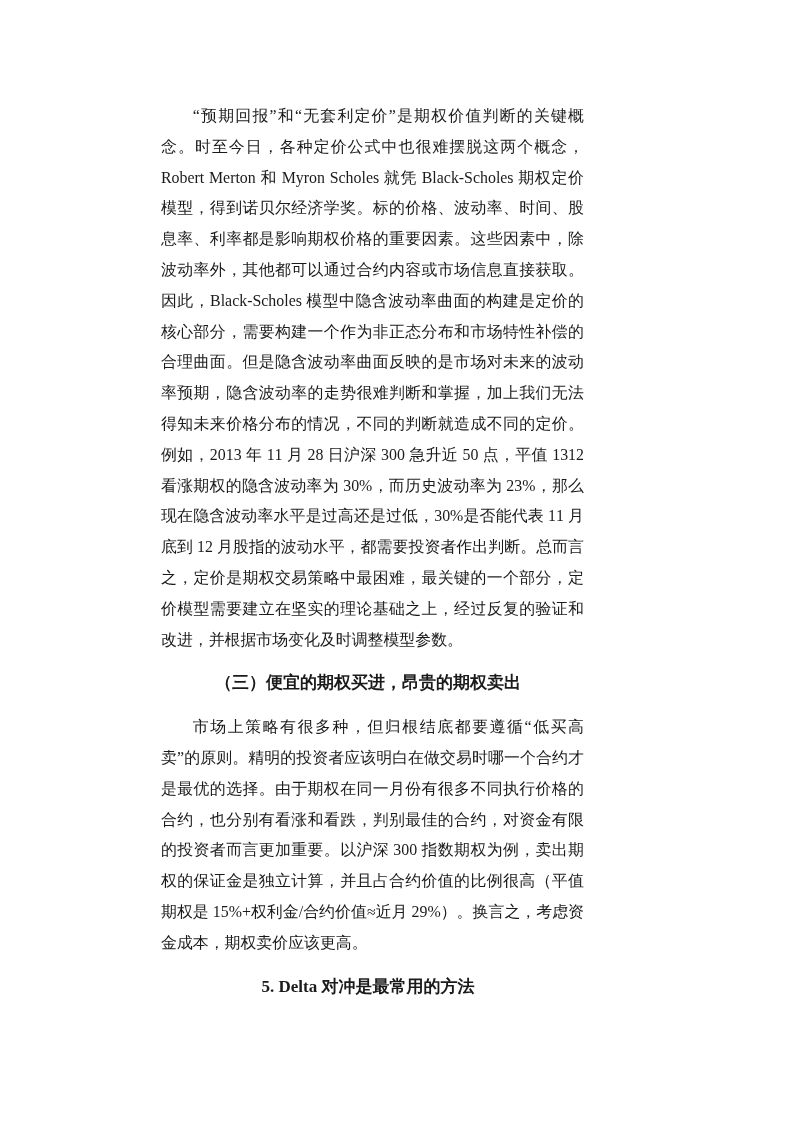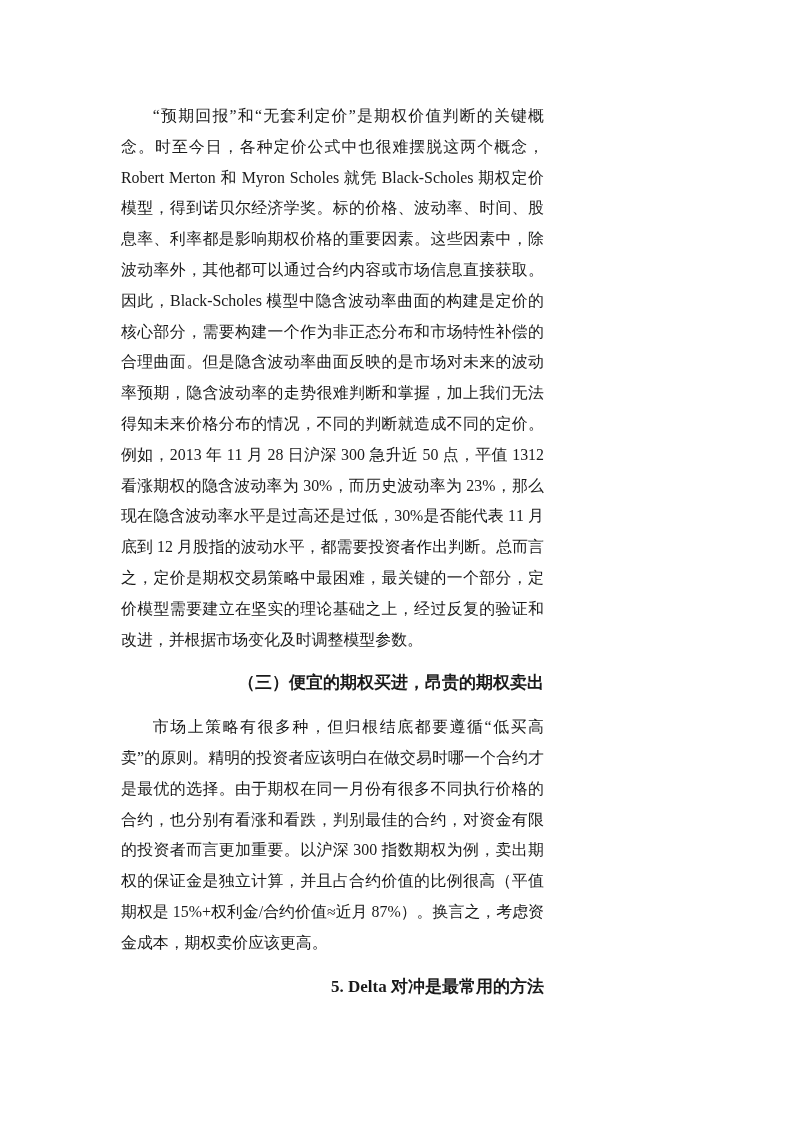--- a/index.html
+++ b/index.html
@@ -14,46 +14,47 @@
     color: #1a1a1a;
     overflow: hidden;
   }
   .page {
     box-sizing: border-box;
     width: 664px;
     height: 1131px;
     padding: 101px 120px 30px 121px;
     background: #ffffff;
     overflow: hidden;
+    margin-left: 40px;
   }
   .body-para {
     margin: 0 0 13px 0;
     font-size: 15.9px;
     line-height: 30.8px;
     text-align: justify;
     text-justify: inter-character;
     text-indent: 2em;
     font-kerning: none;
   }
   .heading {
     margin: 0 0 13px -9px;
     font-size: 17px;
     line-height: 30.8px;
     font-weight: bold;
-    text-align: right;
+    text-align: center;
   }
 </style>
 </head>
 <body>
 
 <div class="page">
 
   <p class="body-para">“预期回报”和“无套利定价”是期权价值判断的关键概念。时至今日，各种定价公式中也很难摆脱这两个概念， Robert Merton 和 Myron Scholes 就凭 Black-Scholes 期权定价模型，得到诺贝尔经济学奖。标的价格、波动率、时间、股息率、利率都是影响期权价格的重要因素。这些因素中，除波动率外，其他都可以通过合约内容或市场信息直接获取。因此，Black-Scholes 模型中隐含波动率曲面的构建是定价的核心部分，需要构建一个作为非正态分布和市场特性补偿的合理曲面。但是隐含波动率曲面反映的是市场对未来的波动率预期，隐含波动率的走势很难判断和掌握，加上我们无法得知未来价格分布的情况，不同的判断就造成不同的定价。例如，2013 年 11 月 28 日沪深 300 急升近 50 点，平值 1312 看涨期权的隐含波动率为 30%，而历史波动率为 23%，那么现在隐含波动率水平是过高还是过低，30%是否能代表 11 月底到 12 月股指的波动水平，都需要投资者作出判断。总而言之，定价是期权交易策略中最困难，最关键的一个部分，定价模型需要建立在坚实的理论基础之上，经过反复的验证和改进，并根据市场变化及时调整模型参数。</p>
 
   <h2 class="heading">（三）便宜的期权买进，昂贵的期权卖出</h2>
 
-  <p class="body-para">市场上策略有很多种，但归根结底都要遵循“低买高卖”的原则。精明的投资者应该明白在做交易时哪一个合约才是最优的选择。由于期权在同一月份有很多不同执行价格的合约，也分别有看涨和看跌，判别最佳的合约，对资金有限的投资者而言更加重要。以沪深 300 指数期权为例，卖出期权的保证金是独立计算，并且占合约价值的比例很高（平值期权是 15%+权利金/合约价值≈近月 87%）。换言之，考虑资金成本，期权卖价应该更高。</p>
+  <p class="body-para">市场上策略有很多种，但归根结底都要遵循“低买高卖”的原则。精明的投资者应该明白在做交易时哪一个合约才是最优的选择。由于期权在同一月份有很多不同执行价格的合约，也分别有看涨和看跌，判别最佳的合约，对资金有限的投资者而言更加重要。以沪深 300 指数期权为例，卖出期权的保证金是独立计算，并且占合约价值的比例很高（平值期权是 15%+权利金/合约价值≈近月 29%）。换言之，考虑资金成本，期权卖价应该更高。</p>
 
 
 
   <h3 class="heading">5. Delta 对冲是最常用的方法</h3>
 
 </div>
 
 </body></html>

